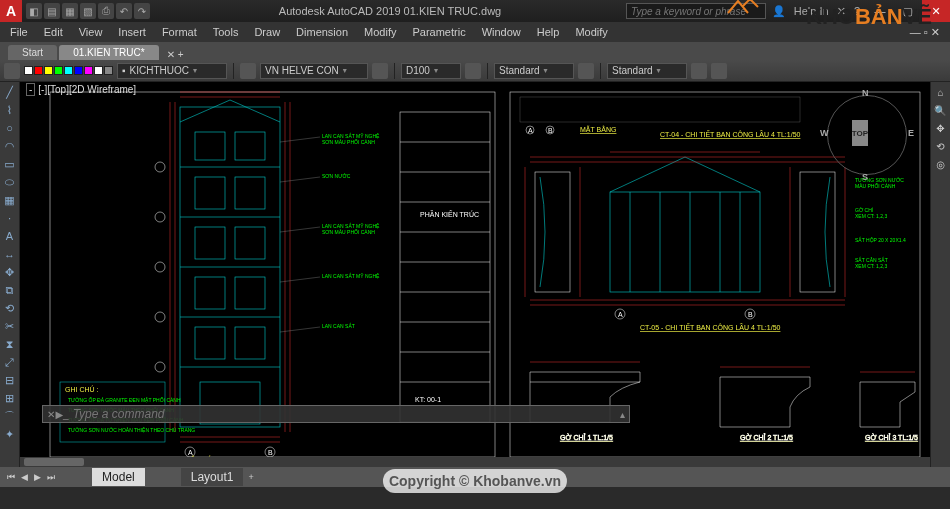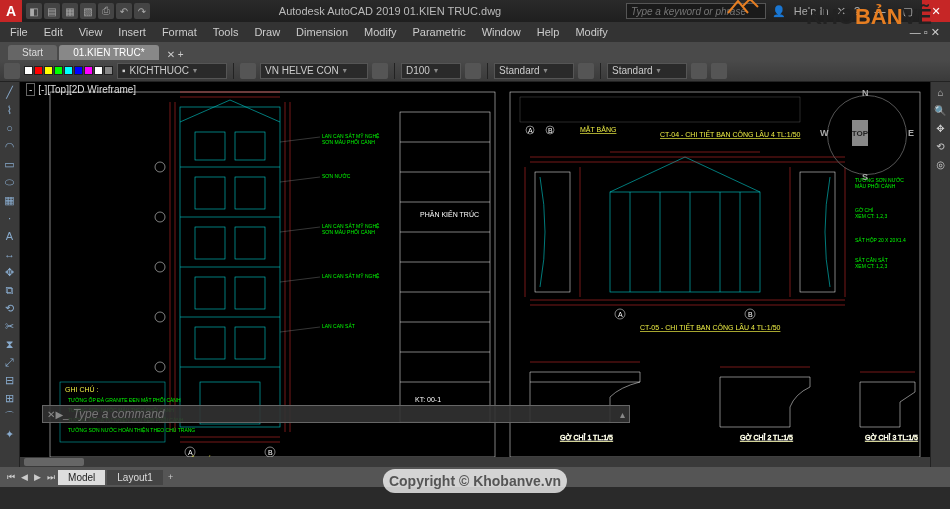--- a/index.html
+++ b/index.html
@@ -66,21 +66,21 @@
 .navcube .dir { position: absolute; color: #aaa; font-size: 9px; font-weight: bold; }
 
 
 .logo-overlay { position: absolute; top: 4px; right: 18px; z-index: 10; font-weight: 900; font-size: 22px; color: #222; font-family: Arial; display:flex; align-items:center; }
 .logo-overlay .orange { color: #e67e22; }
 .copyright-overlay { position: absolute; bottom: 16px; left: 50%; transform: translateX(-50%); background: rgba(255,255,255,0.75); padding: 4px 6px; border-radius: 14px; color: #555; font-size: 14px; font-weight: bold; z-index: 10; }
 
 
 .bottomtabs { position: absolute; bottom: 22px; left: 0; right: 0; height: 20px; background: #555; display: flex; align-items: center; padding: 0 4px; }
 .bottomtabs .arrow { color: #ccc; padding: 0 3px; cursor: pointer; font-size: 9px; }
-.bottomtabs .tab { padding: 2px 10px; background: #444; color: #ddd; font-size: 10px; margin-right: 2px; cursor: pointer; }
+.bottomtabs .tab { padding: 2px 10px; background: #444; color: #ddd; font-size: 12px; margin-right: 2px; cursor: pointer; margin-left: 34px; }
 .bottomtabs .tab.active { background: #ddd; color: #222; }
 
 
 .cmdline { position: absolute; bottom: 22px; left: 22px; right: 300px; height: 18px; background: rgba(50,50,50,0.9); border: 1px solid #666; display: flex; align-items: center; padding: 0 4px; z-index: 5; transform: translateY(-22px); }
 .cmdline .prompt { color: #888; font-size: 10px; margin-right: 4px; }
 .cmdline input { flex: 1; background: transparent; border: none; color: #aaa; font-style: italic; font-size: 12px; outline: none; }
 
 
 .statusbar { position: absolute; bottom: 0; left: 0; right: 0; height: 22px; background: #2a2a2a; }
 

